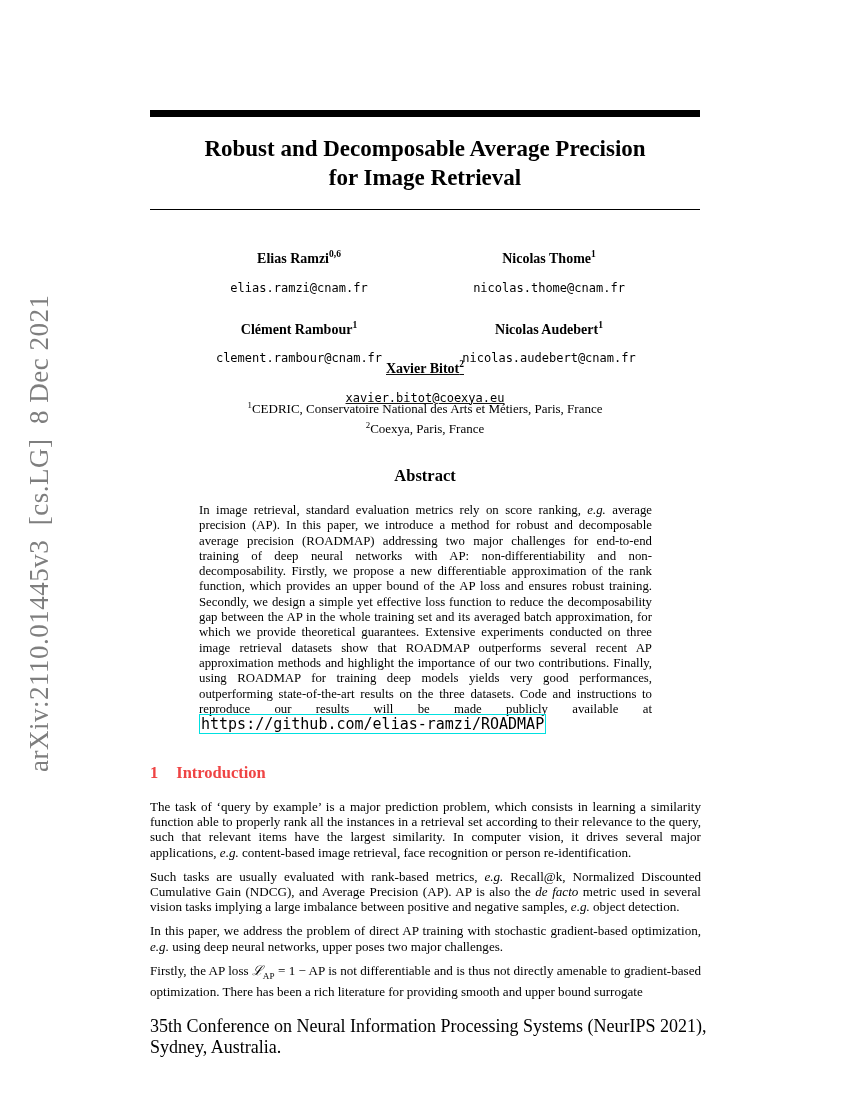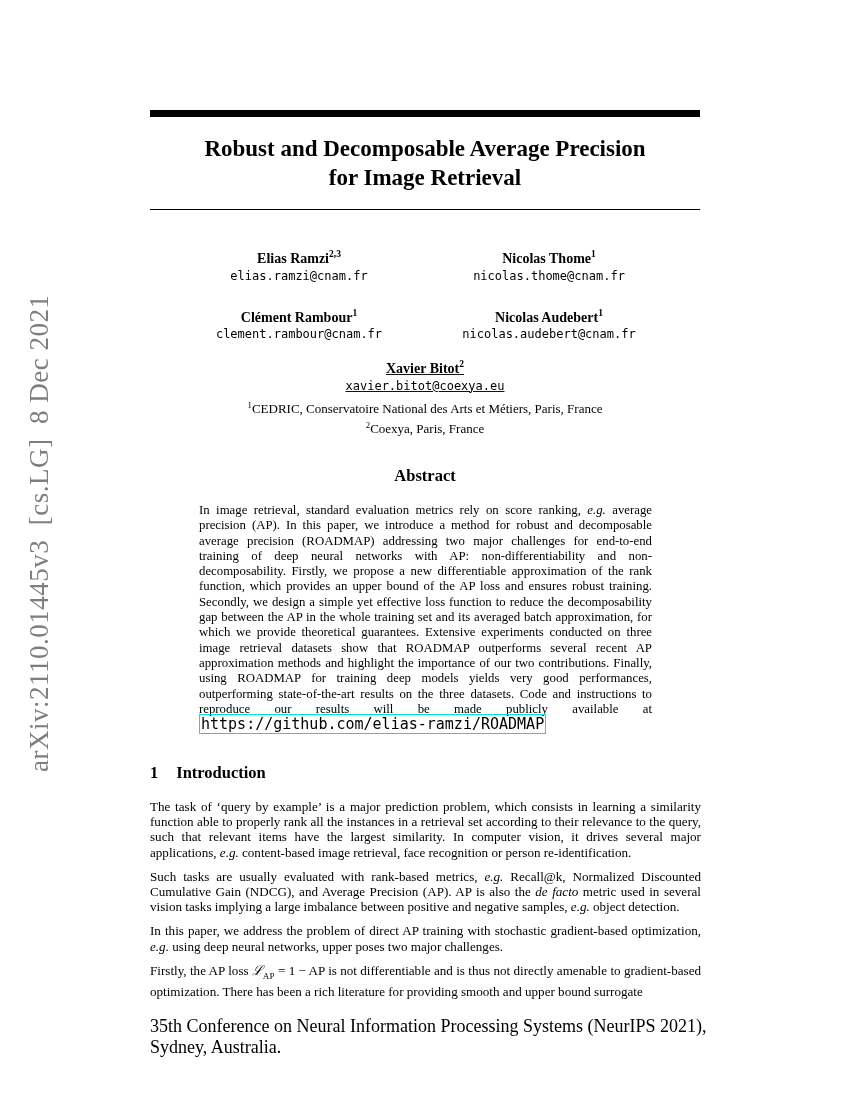--- a/index.html
+++ b/index.html
@@ -66,21 +66,21 @@
     left: 150px; top: 356px;
     width: 550px;
     text-align: center;
     text-decoration: underline;
   }
   .author-name { font-size: 14px; font-weight: bold; line-height: 17px; color: #000; }
   .author-email {
     font-family: "DejaVu Sans Mono", monospace;
     font-size: 12px;
     line-height: 15px;
-    margin-top: 2px;
+    margin-top: 14px;
     color: #000;
   }
   .affiliations {
     position: absolute;
     left: 150px; top: 397px;
     width: 550px;
     text-align: center;
     font-size: 13px;
     line-height: 16px;
     color: #000;
@@ -112,21 +112,21 @@
     border: 1.5px solid var(--link_border, #00e0e0);
     padding: 0 1px;
     white-space: nowrap;
   }
   .section-heading {
     position: absolute;
     left: 150px; top: 763px;
     width: 550px;
     font-size: 16.5px;
     font-weight: bold;
-    color: #000000;
+    color: #ef4444;
   }
   .section-heading .sec-num { display: inline-block; margin-right: 18px; }
   .body-text {
     position: absolute;
     left: 150px; top: 799px;
     width: 551px;
     font-size: 13.1px;
     line-height: 15.2px;
     text-align: justify;
     color: #000;
@@ -152,21 +152,21 @@
 
   <div class="top-rule"></div>
 
   <h1 class="title"><span>Robust and Decomposable Average Precision</span><br><span>for Image Retrieval</span></h1>
 
   <div class="title-rule"></div>
 
   <div class="authors">
     <div class="author-row">
       <div class="author-cell">
-        <div class="author-name"><span>Elias Ramzi</span><sup>2,3</sup></div>
+        <div class="author-name"><span>Elias Ramzi</span><sup>0,6</sup></div>
         <div class="author-email">elias.ramzi@cnam.fr</div>
       </div>
       <div class="author-cell">
         <div class="author-name"><span>Nicolas Thome</span><sup>1</sup></div>
         <div class="author-email">nicolas.thome@cnam.fr</div>
       </div>
     </div>
     <div class="author-row">
       <div class="author-cell">
         <div class="author-name"><span>Clément Rambour</span><sup>1</sup></div>

